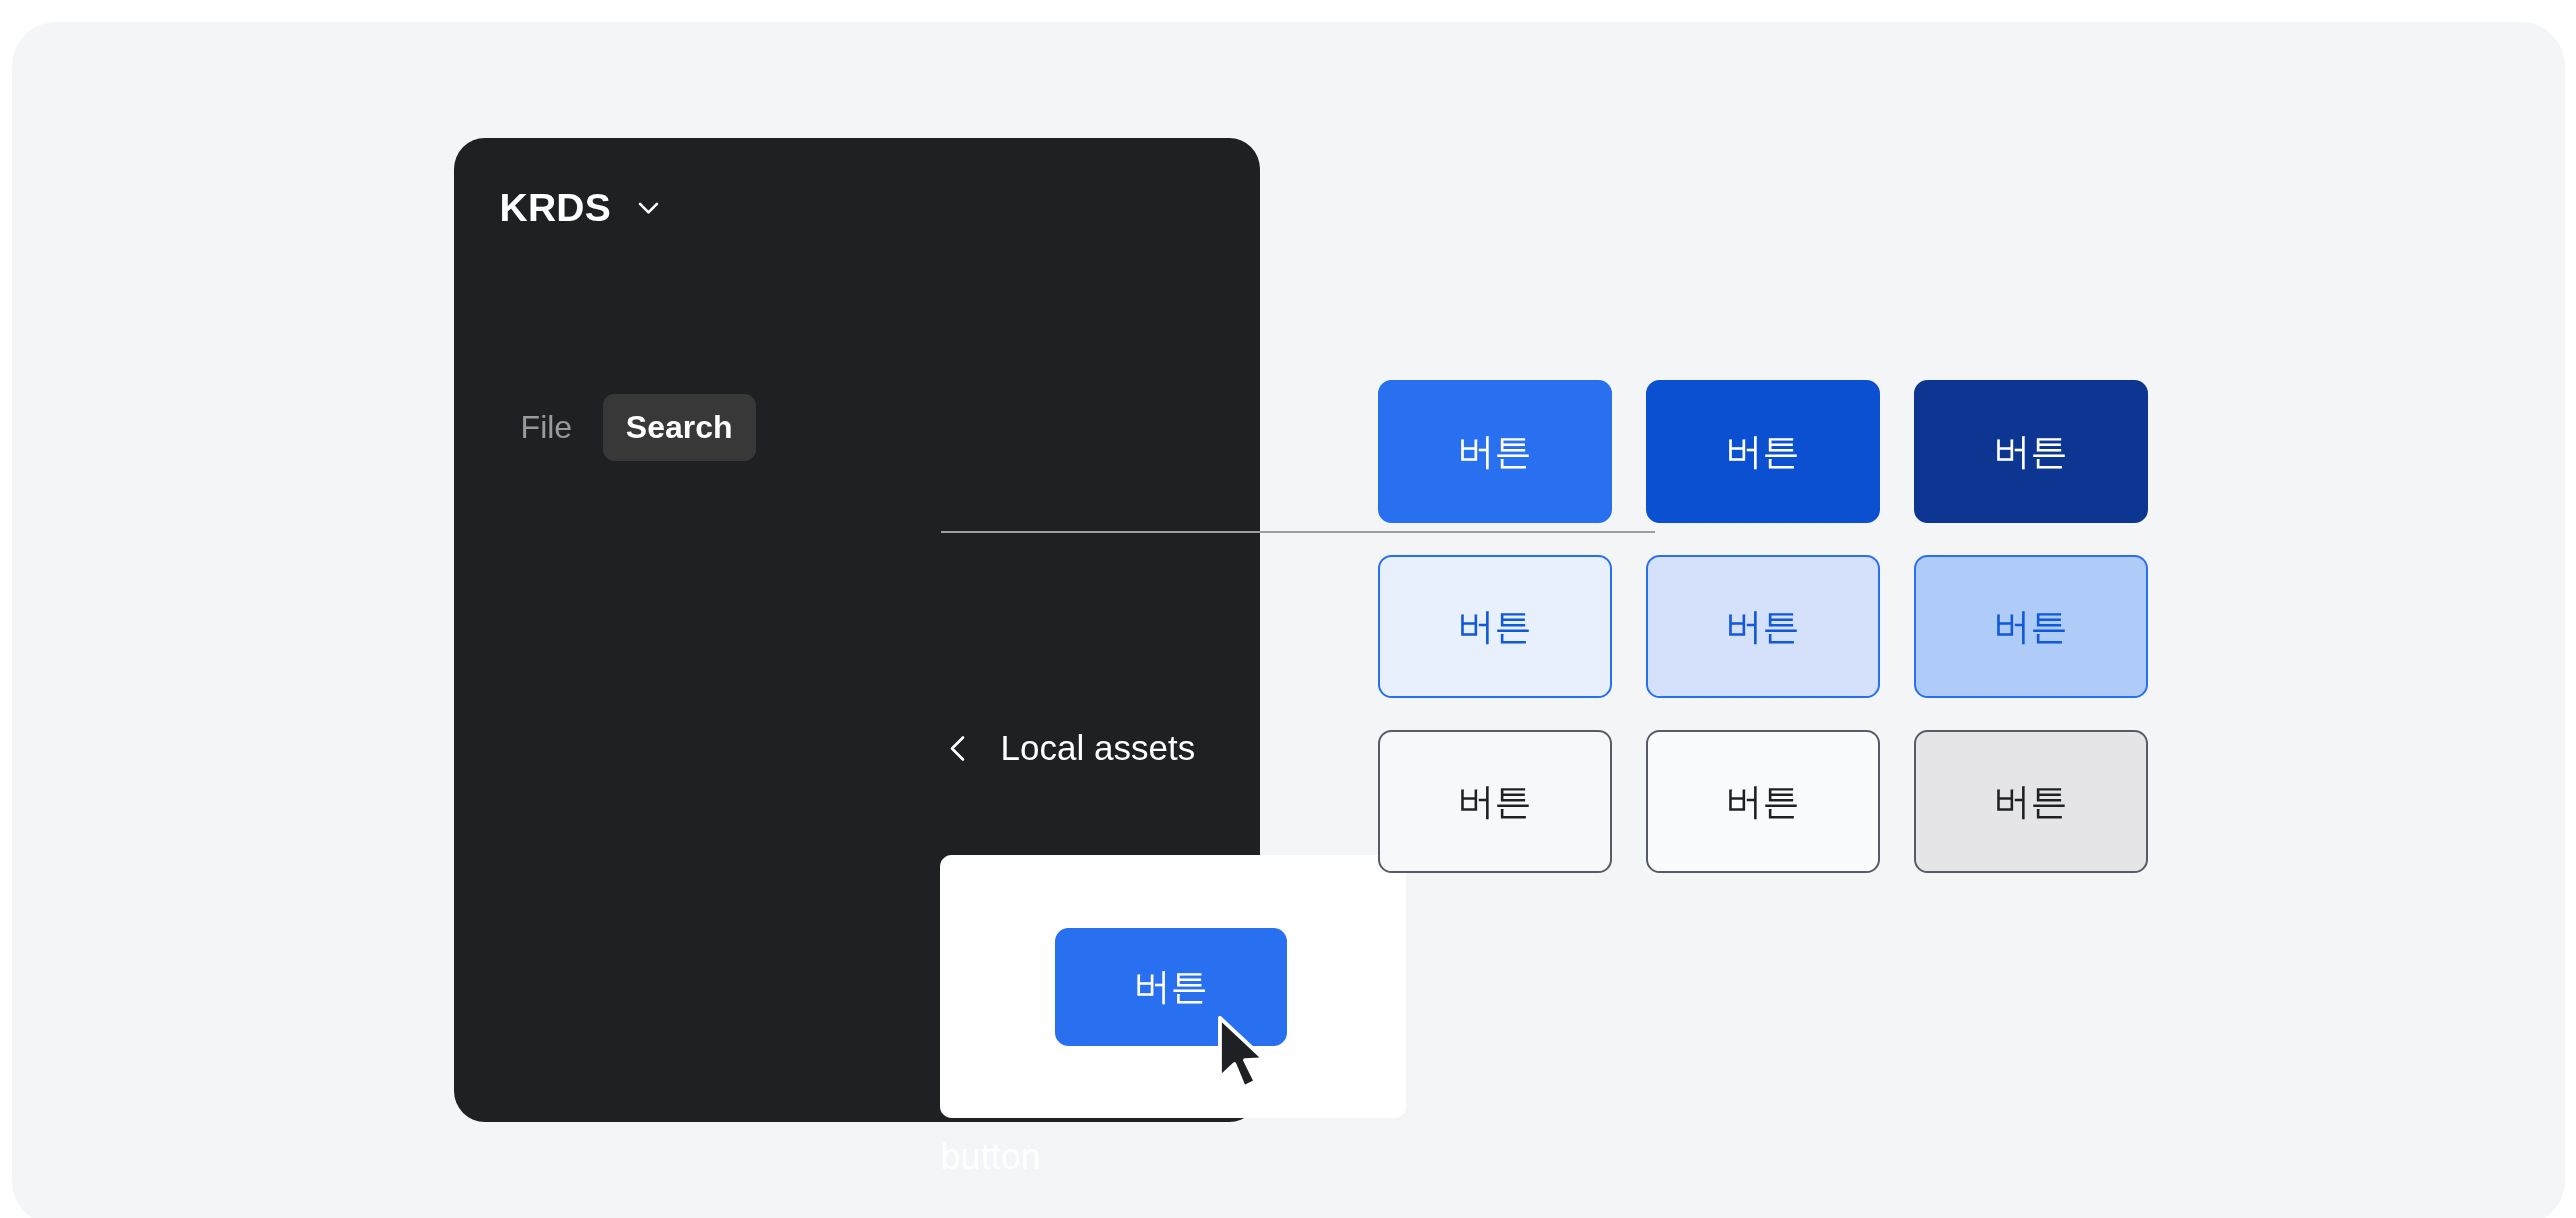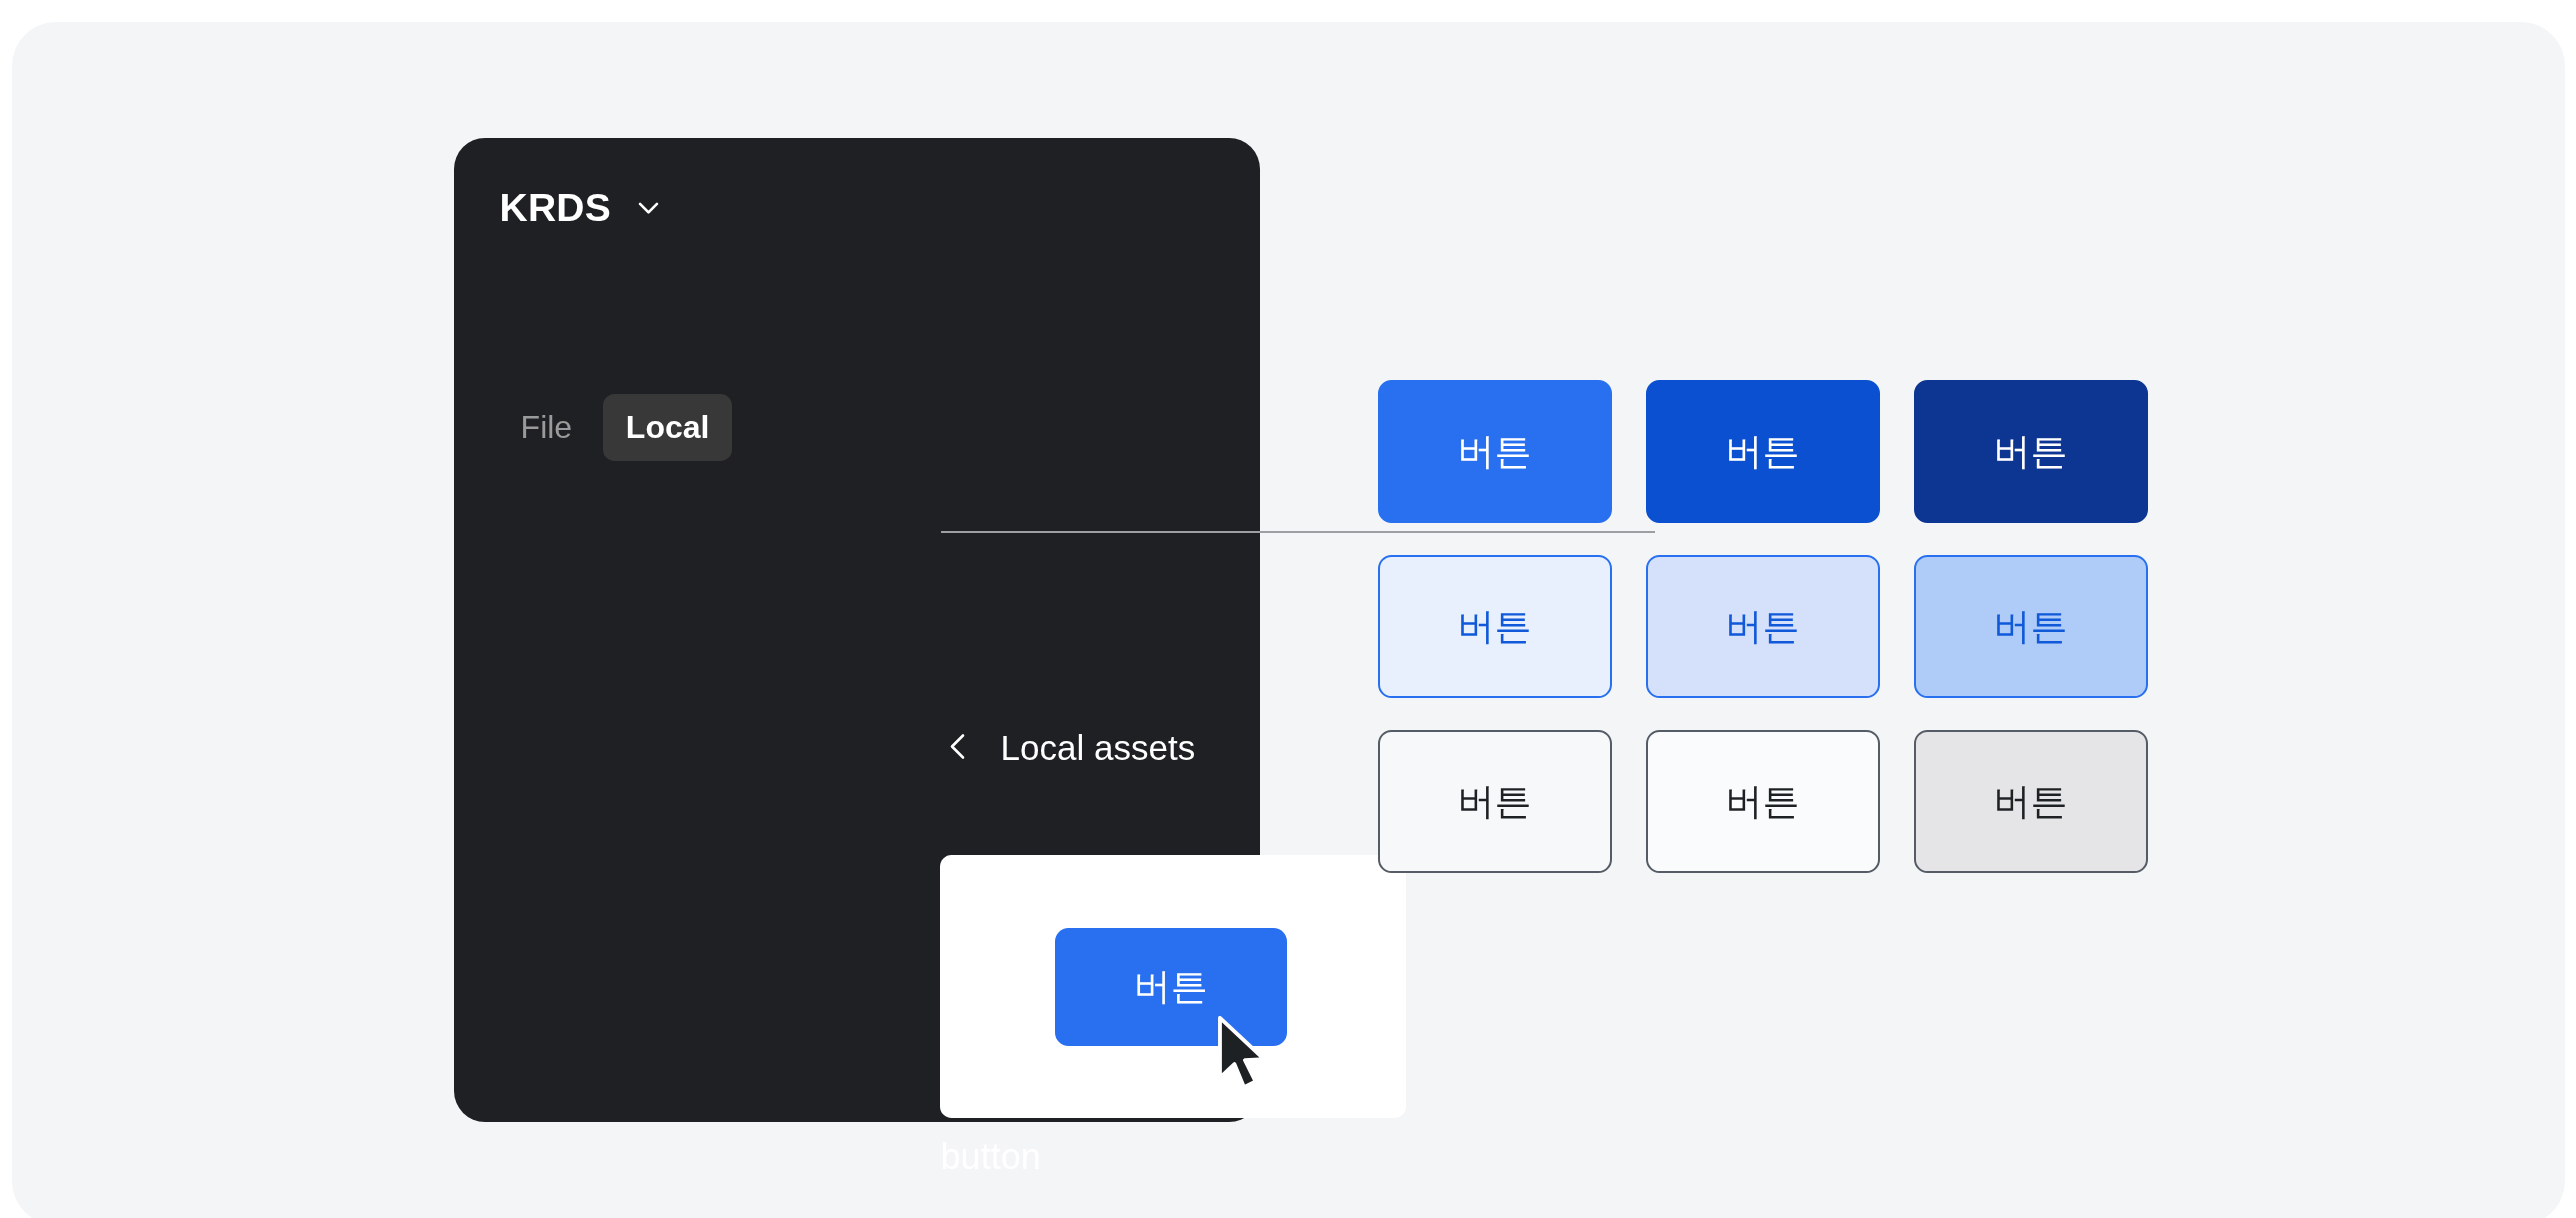--- a/index.html
+++ b/index.html
@@ -114,21 +114,21 @@
     color: #A0A0A0;
     font-size: 32px;
     line-height: 1;
   }
 
   .breadcrumb {
     position: absolute;
     left: 491px;
     top: 592px;
     display: flex;
-    align-items: flex-start;
+    align-items: flex-end;
     gap: 31px;
   }
 
   .chevron-left { width: 25px; height: 33px; display: block; }
 
   .breadcrumb-label {
     color: #FFFFFF;
     font-size: 35px;
     line-height: 1;
   }
@@ -214,21 +214,21 @@
         <span class="panel-title">KRDS</span>
         <span>
           <svg class="chevron-down" viewBox="0 0 24 24" fill="none" stroke="#FFFFFF" stroke-width="2.2" stroke-linecap="round" stroke-linejoin="round">
             <polyline points="5,9 12,16 19,9"></polyline>
           </svg>
         </span>
       </div>
 
       <div class="tabs-row">
         <div class="tab inactive">File</div>
-        <div class="tab active" style="background: rgb(56, 56, 56);">Local</div>
+        <div class="tab active" style="background: rgb(56, 56, 56);">Search</div>
       </div>
 
       <div class="divider"></div>
 
 
       <div class="breadcrumb">
         <span>
           <svg class="chevron-left" viewBox="0 0 16 24" fill="none" stroke="#FFFFFF" stroke-width="1.9" stroke-linecap="round" stroke-linejoin="round">
             <polyline points="12,4 4,12 12,20"></polyline>
           </svg>

